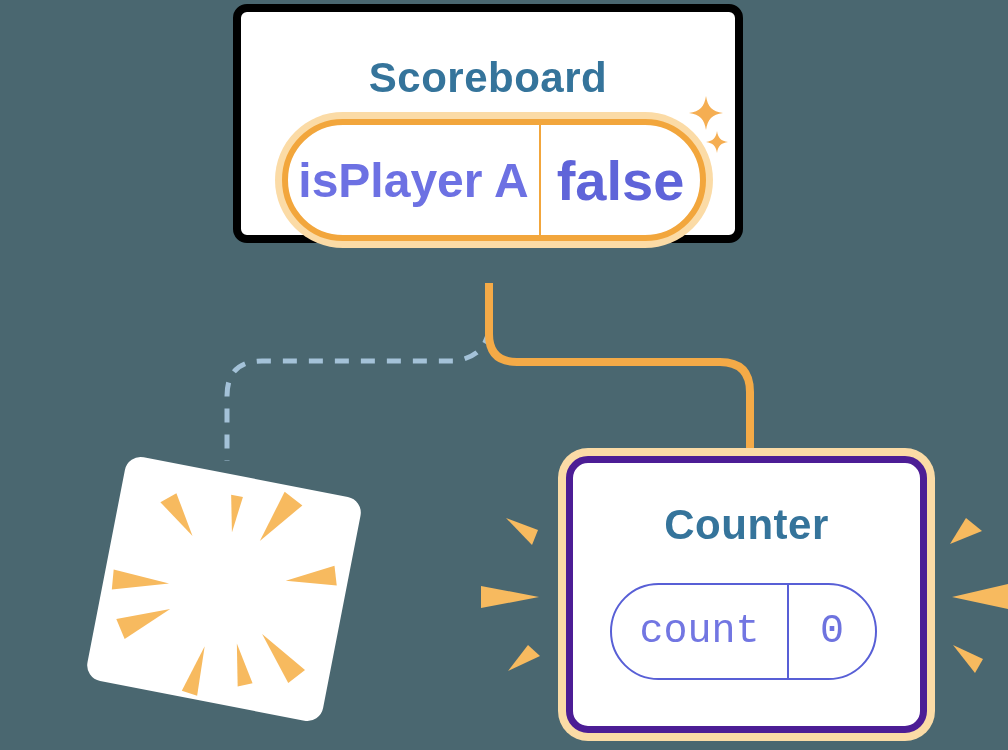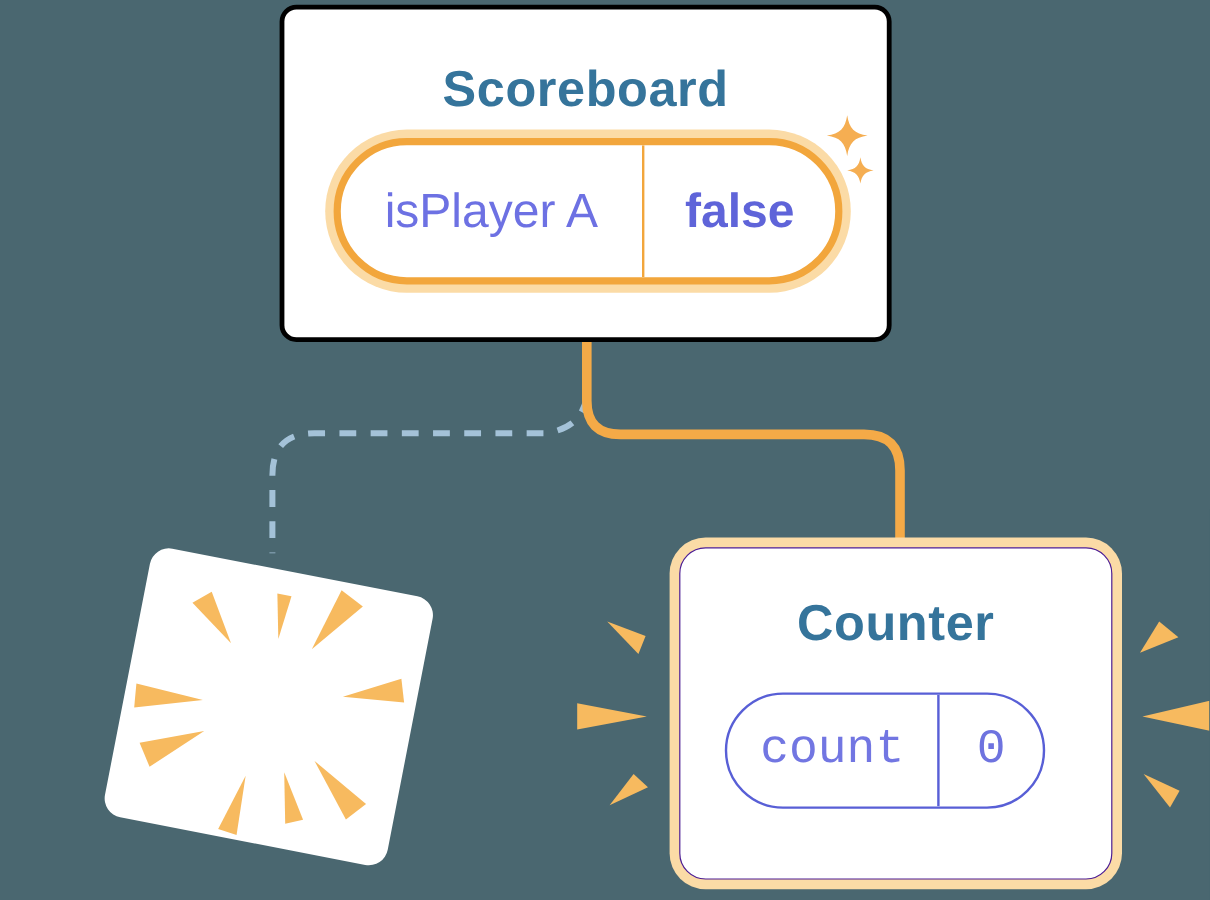--- a/index.html
+++ b/index.html
@@ -5,50 +5,50 @@
   html,body { margin:0; padding:0; background:#4A6770; }
   .canvas {
     position:relative; width:1008px; height:750px; overflow:hidden;
     background:#4A6770;
     font-family:"Liberation Sans", sans-serif;
   }
   .layer { position:absolute; left:0; top:0; }
 
   
   .card-scoreboard {
-    position:absolute; left:233px; top:4px; width:510px; height:281px;
+    position:absolute; left:233px; top:4px; width:510px; height:239px;
     box-sizing:border-box; background:#FFFFFF;
-    border:4px solid #000000; border-radius:14px; z-index:2;
+    border:8px solid #000000; border-radius:14px; z-index:2;
   }
   .scoreboard-title {
     position:absolute; left:0; right:0; top:42px; text-align:center;
     font-size:42px; font-weight:700; color:#35749B; letter-spacing:0.5px;
   }
   .pill-scoreboard {
     position:absolute; left:41px; top:107px; width:424px; height:122px;
     box-sizing:border-box; background:#FFFFFF;
     border:6px solid #F2A63C; border-radius:61px;
     box-shadow:0 0 0 7px #FBDBA6;
     display:flex; overflow:hidden;
   }
   .pill-scoreboard .cell-label {
     width:251px; display:flex; align-items:center; justify-content:center;
-    font-size:40px; color:#6D71E3;
+    font-size:48px; color:#6D71E3;font-weight:bold;
   }
   .pill-scoreboard .divider { width:2px; background:#F2A63C; }
   .pill-scoreboard .cell-value {
     flex:1; display:flex; align-items:center; justify-content:center;
-    font-size:40px; font-weight:700; color:#5F64D9;
+    font-size:56px; font-weight:700; color:#5F64D9;
   }
 
   
   .card-counter {
     position:absolute; left:566px; top:456px; width:361px; height:277px;
     box-sizing:border-box; background:#FFFFFF;
-    border:1px solid #4c1d95; border-radius:22px;
+    border:7px solid #4c1d95; border-radius:22px;
     box-shadow:0 0 0 8px #FBDBA6; z-index:2;
   }
   .counter-title {
     position:absolute; left:0; right:0; top:38px; text-align:center;
     font-size:42px; font-weight:700; color:#35749B; letter-spacing:0.5px;
   }
   .pill-counter {
     position:absolute; left:37px; top:120px; width:267px; height:97px;
     box-sizing:border-box; background:#FFFFFF;
     border:2px solid #585FD6; border-radius:49px;

